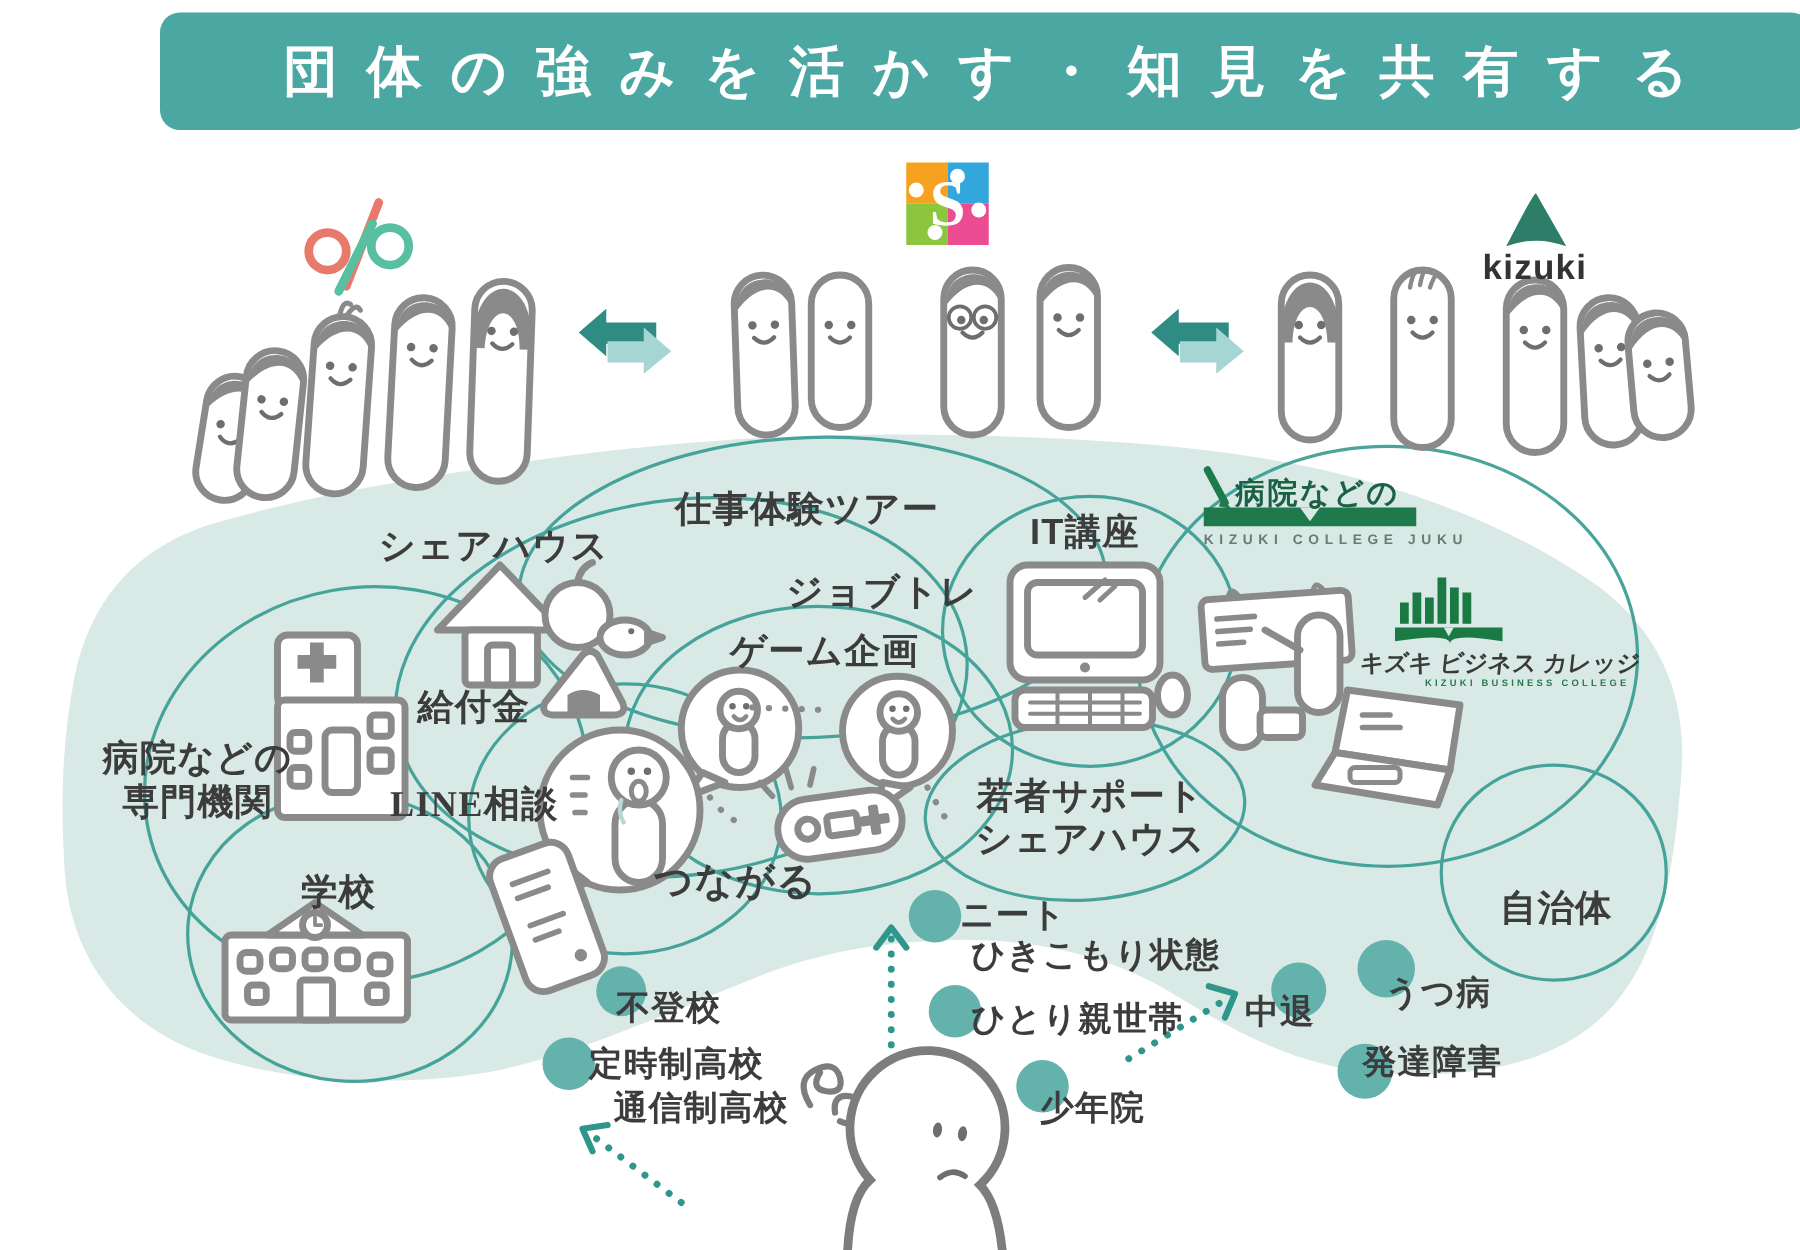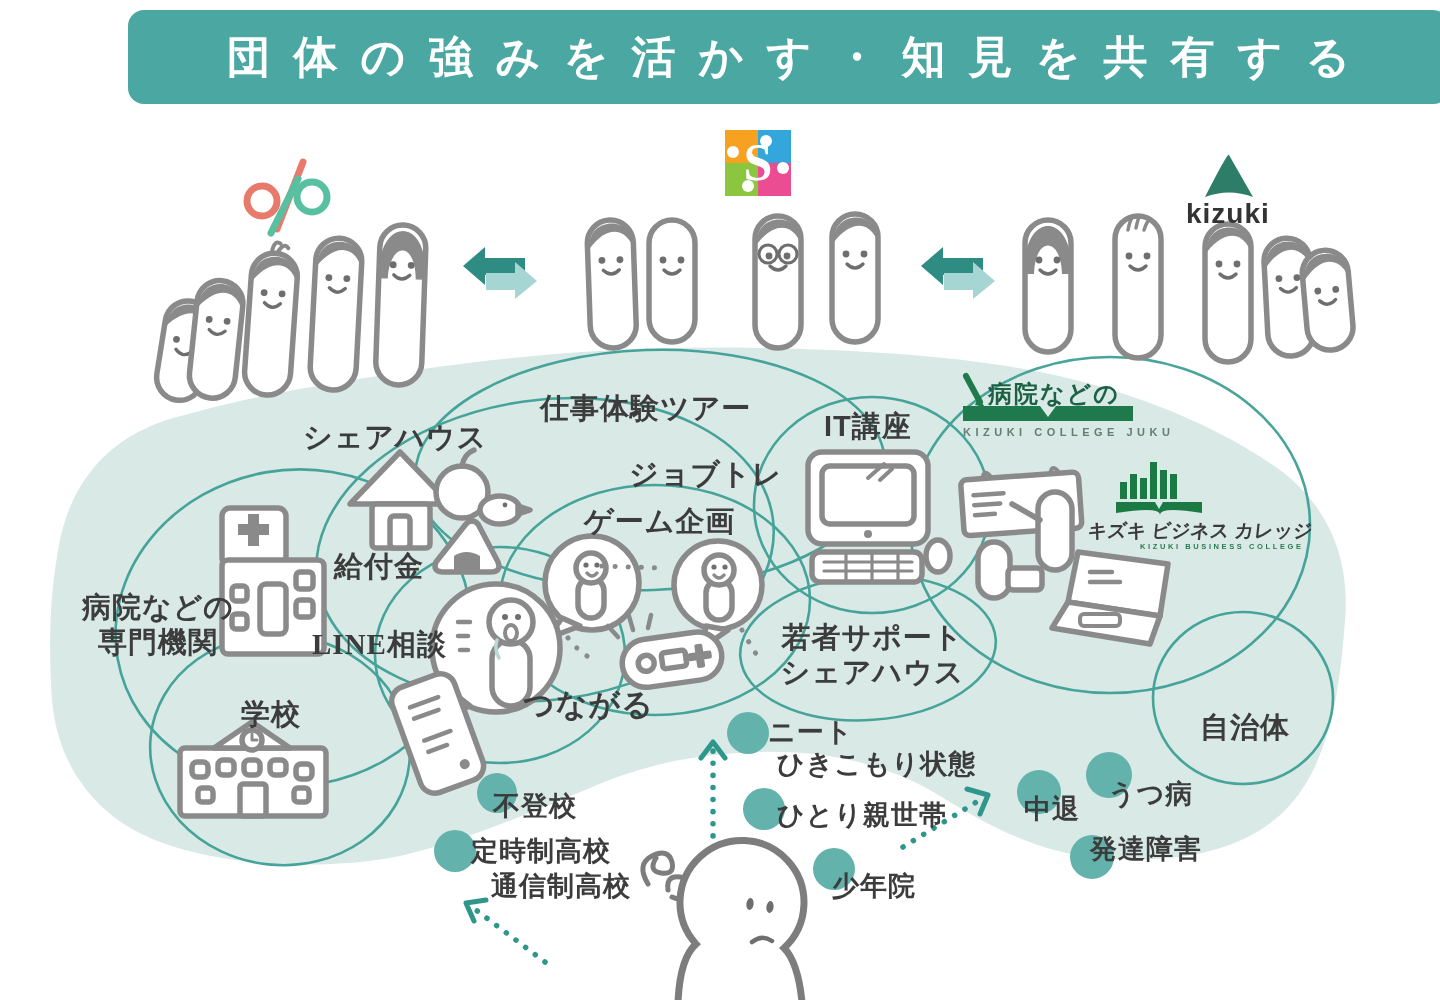--- a/index.html
+++ b/index.html
@@ -396,17 +396,17 @@
 <div class="lbl" style="left:241px;top:697px;">学校</div>
 <div class="lbl" style="left:523px;top:686px;font-size:31px;">つながる</div>
 
 <div class="lbl small" style="left:768px;top:716px;">ニート</div>
 <div class="lbl small" style="left:777px;top:748px;">ひきこもり状態</div>
 <div class="lbl small" style="left:777px;top:799px;">ひとり親世帯</div>
 <div class="lbl small" style="left:493px;top:790px;">不登校</div>
 <div class="lbl small" style="left:471px;top:835px;">定時制高校</div>
 <div class="lbl small" style="left:491px;top:870px;">通信制高校</div>
 <div class="lbl small" style="left:832px;top:870px;">少年院</div>
-<div class="lbl small" style="left:1024px;top:793px;">中退</div>
+<div class="lbl small" style="left:996px;top:793px;">中退</div>
 <div class="lbl small" style="left:1108px;top:778px;text-align:center;">うつ病</div>
 <div class="lbl small" style="left:1090px;top:833px;">発達障害</div>
 
 </div>
 
 </body></html>

